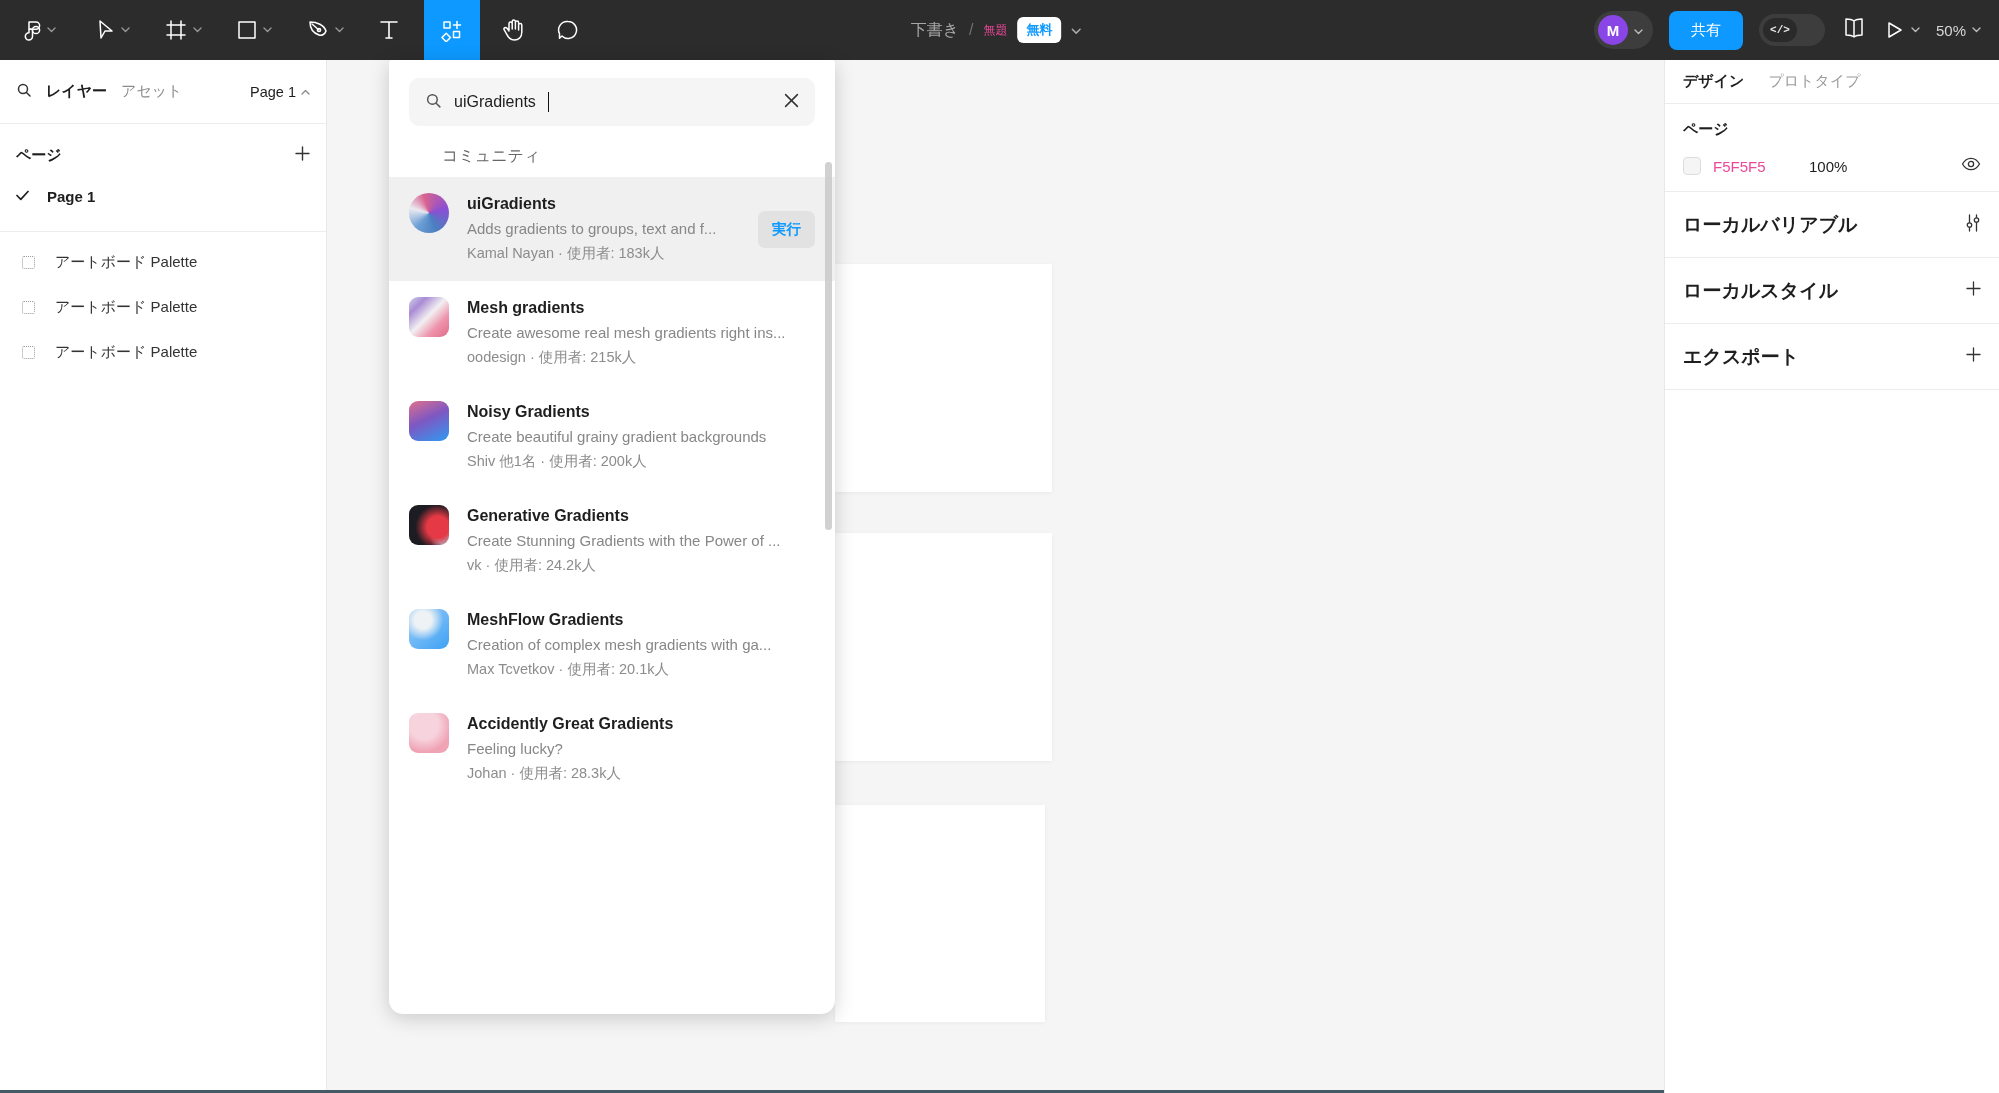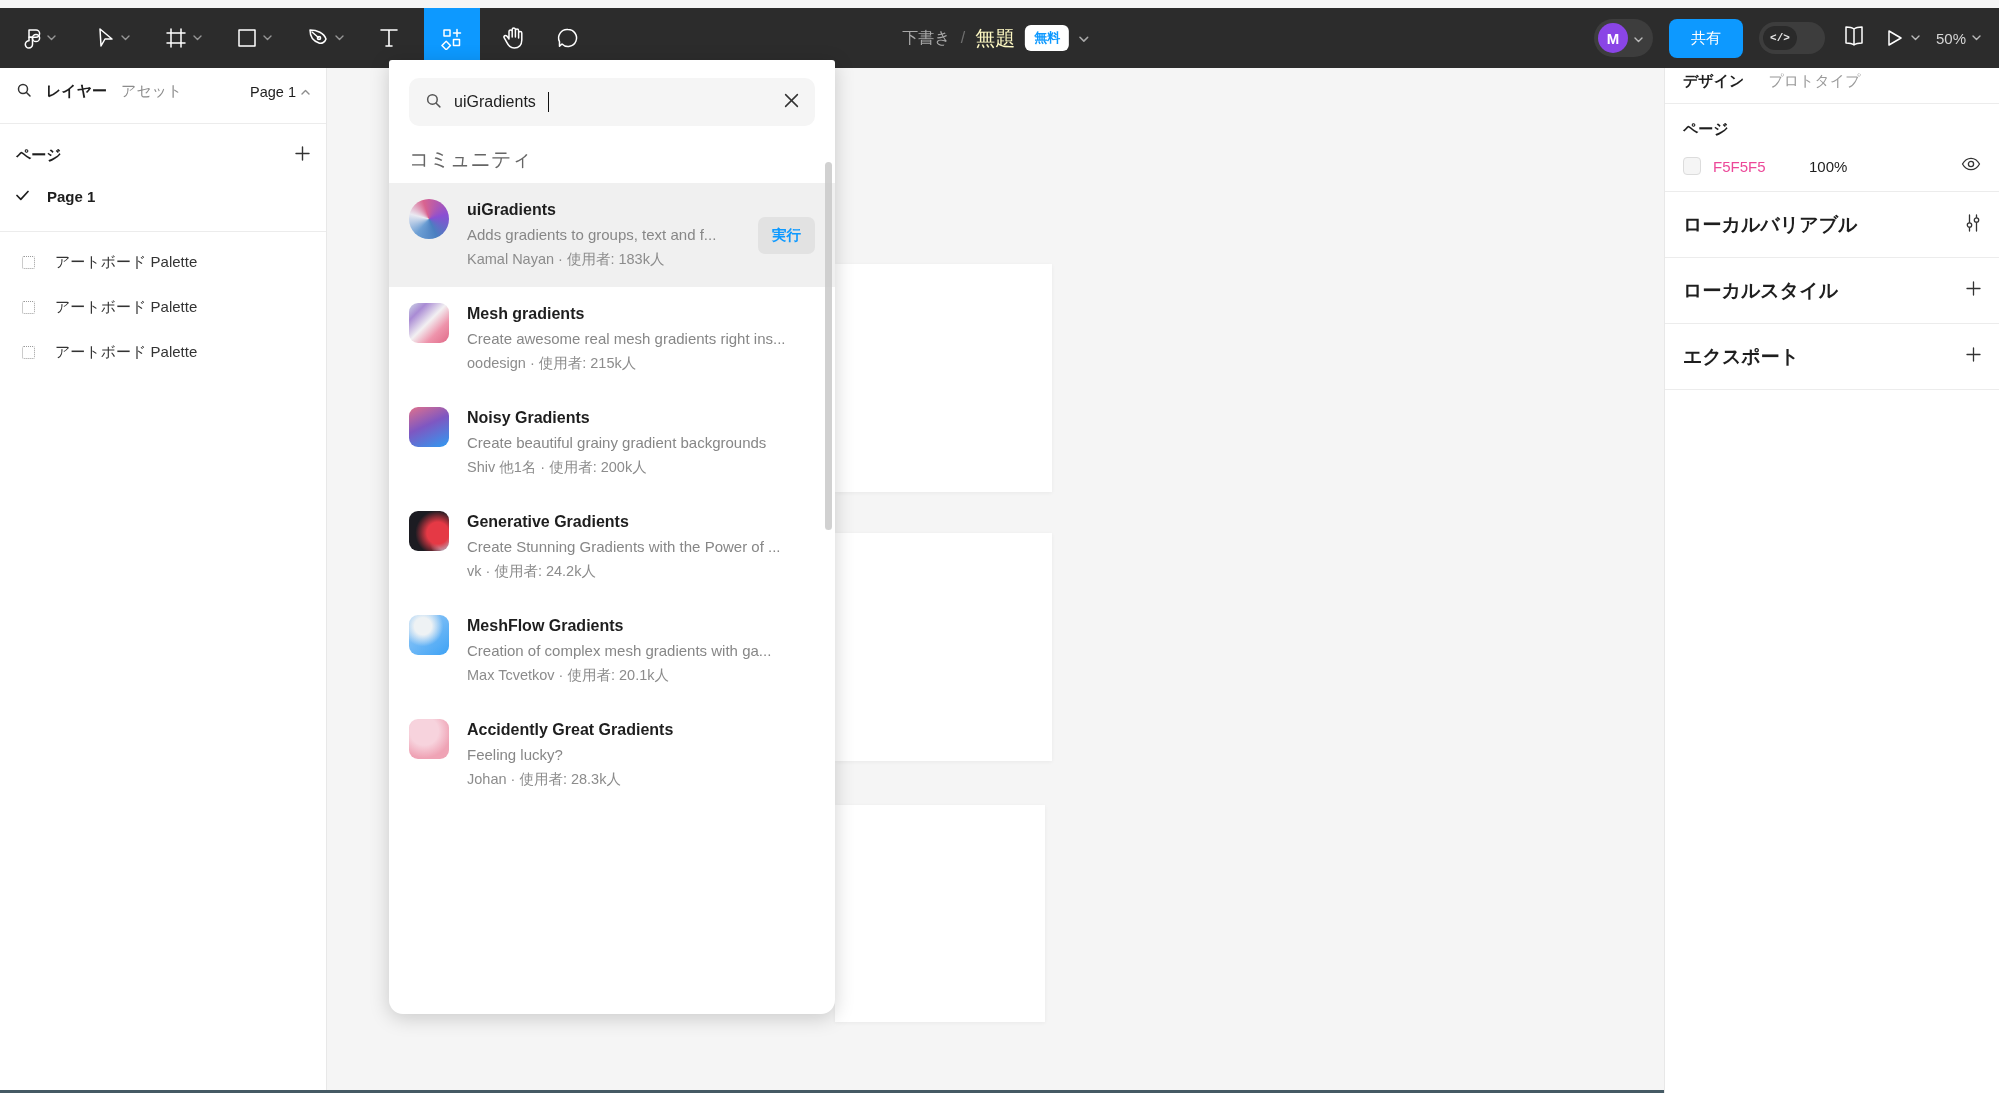--- a/index.html
+++ b/index.html
@@ -2,33 +2,33 @@
 <html><head>
 <meta charset="utf-8">
 <style>
   * { margin:0; padding:0; box-sizing:border-box; }
   html,body { width:1999px; height:1093px; overflow:hidden;
     font-family:"Liberation Sans","DejaVu Sans",sans-serif;
     background:#f5f5f5; -webkit-font-smoothing:antialiased; }
   .abs { position:absolute; }
 
   
-  .toolbar { left:0; top:8px; width:1999px; height:60px; background:#2c2c2c;
+  .toolbar { left:0; top:0; width:1999px; height:60px; background:#2c2c2c;
     display:flex; align-items:center; z-index:40; }
   .tb-left { display:flex; align-items:center; height:100%; padding-left:14px; }
   .tool { display:flex; align-items:center; justify-content:center; height:60px;
     padding:0 10px; color:#fff; cursor:default; }
   .tool svg { display:block; }
   .chev { margin-left:5px; opacity:.75; }
   .tool.active-tool { background:#0d99ff; width:56px; padding:0; }
   .tb-center { position:absolute; left:50%; top:0; transform:translateX(-52%);
     height:60px; display:flex; align-items:center; gap:10px; white-space:nowrap; }
   .t-draft { color:#a8a8a8; font-size:16px; }
   .t-sep { color:#6f6f6f; font-size:16px; }
-  .t-name { color:#fef9c3; font-size:20px; }
+  .t-name { color:#ec4899; font-size:12px; }
   .t-badge { background:#ffffff; color:#0d99ff; font-size:13px; font-weight:bold;
     padding:4px 9px; border-radius:6px; }
   .tb-right { margin-left:auto; display:flex; align-items:center; gap:16px; padding-right:18px; }
   .avatar-pill { display:flex; align-items:center; gap:6px; background:#3d3d3d;
     border-radius:20px; padding:4px 10px 4px 4px; }
   .avatar { width:30px; height:30px; border-radius:50%; background:#8a45e6; color:#fff;
     font-size:15px; font-weight:bold; display:flex; align-items:center; justify-content:center; }
   .share-btn { background:#0d99ff; color:#fff; font-size:15px; border:none;
     border-radius:8px; padding:10px 22px; cursor:pointer; }
   .dev-toggle { width:66px; height:32px; border-radius:16px; background:#3d3d3d;
@@ -76,21 +76,21 @@
   .m-tab { font-size:15px; color:#9b9b9b; }
   .m-tab.on { color:#1e1e1e; font-weight:bold; }
   .popout { margin-left:auto; }
   .m-search-wrap { padding:18px 20px 6px 20px; flex:none; }
   .m-search { height:48px; background:#f5f5f5; border-radius:10px; display:flex;
     align-items:center; padding:0 16px; gap:12px; }
   .m-search-text { font-size:16px; color:#1e1e1e; }
   .caret { width:1.5px; height:20px; background:#111; }
   .m-clear { margin-left:auto; }
   .m-body { position:relative; flex:1; overflow:hidden; }
-  .m-section { font-size:20px; color:#666; padding:14px 20px 10px 20px; }
+  .m-section { font-size:16px; color:#666; padding:14px 20px 10px 20px;margin-left:33px; }
   .plugin-row { display:flex; align-items:center; padding:12px 20px; min-height:104px; gap:18px; }
   .plugin-row.hl { background:#f0f0f0; }
   .p-icon { width:40px; height:40px; border-radius:9px; flex:none; align-self:flex-start;
     margin-top:4px; }
   .p-col { flex:1; min-width:0; }
   .p-name { font-size:16px; font-weight:bold; color:#1e1e1e; margin-bottom:7px; }
   .p-desc { font-size:15px; color:#878787; margin-bottom:7px; white-space:nowrap; }
   .p-by { font-size:14.5px; color:#8c8c8c; white-space:nowrap; }
   .run-btn { background:#e2e2e2; color:#0d99ff; font-size:14.5px; font-weight:bold;
     border:none; border-radius:7px; padding:9px 14px; cursor:pointer; flex:none; }

